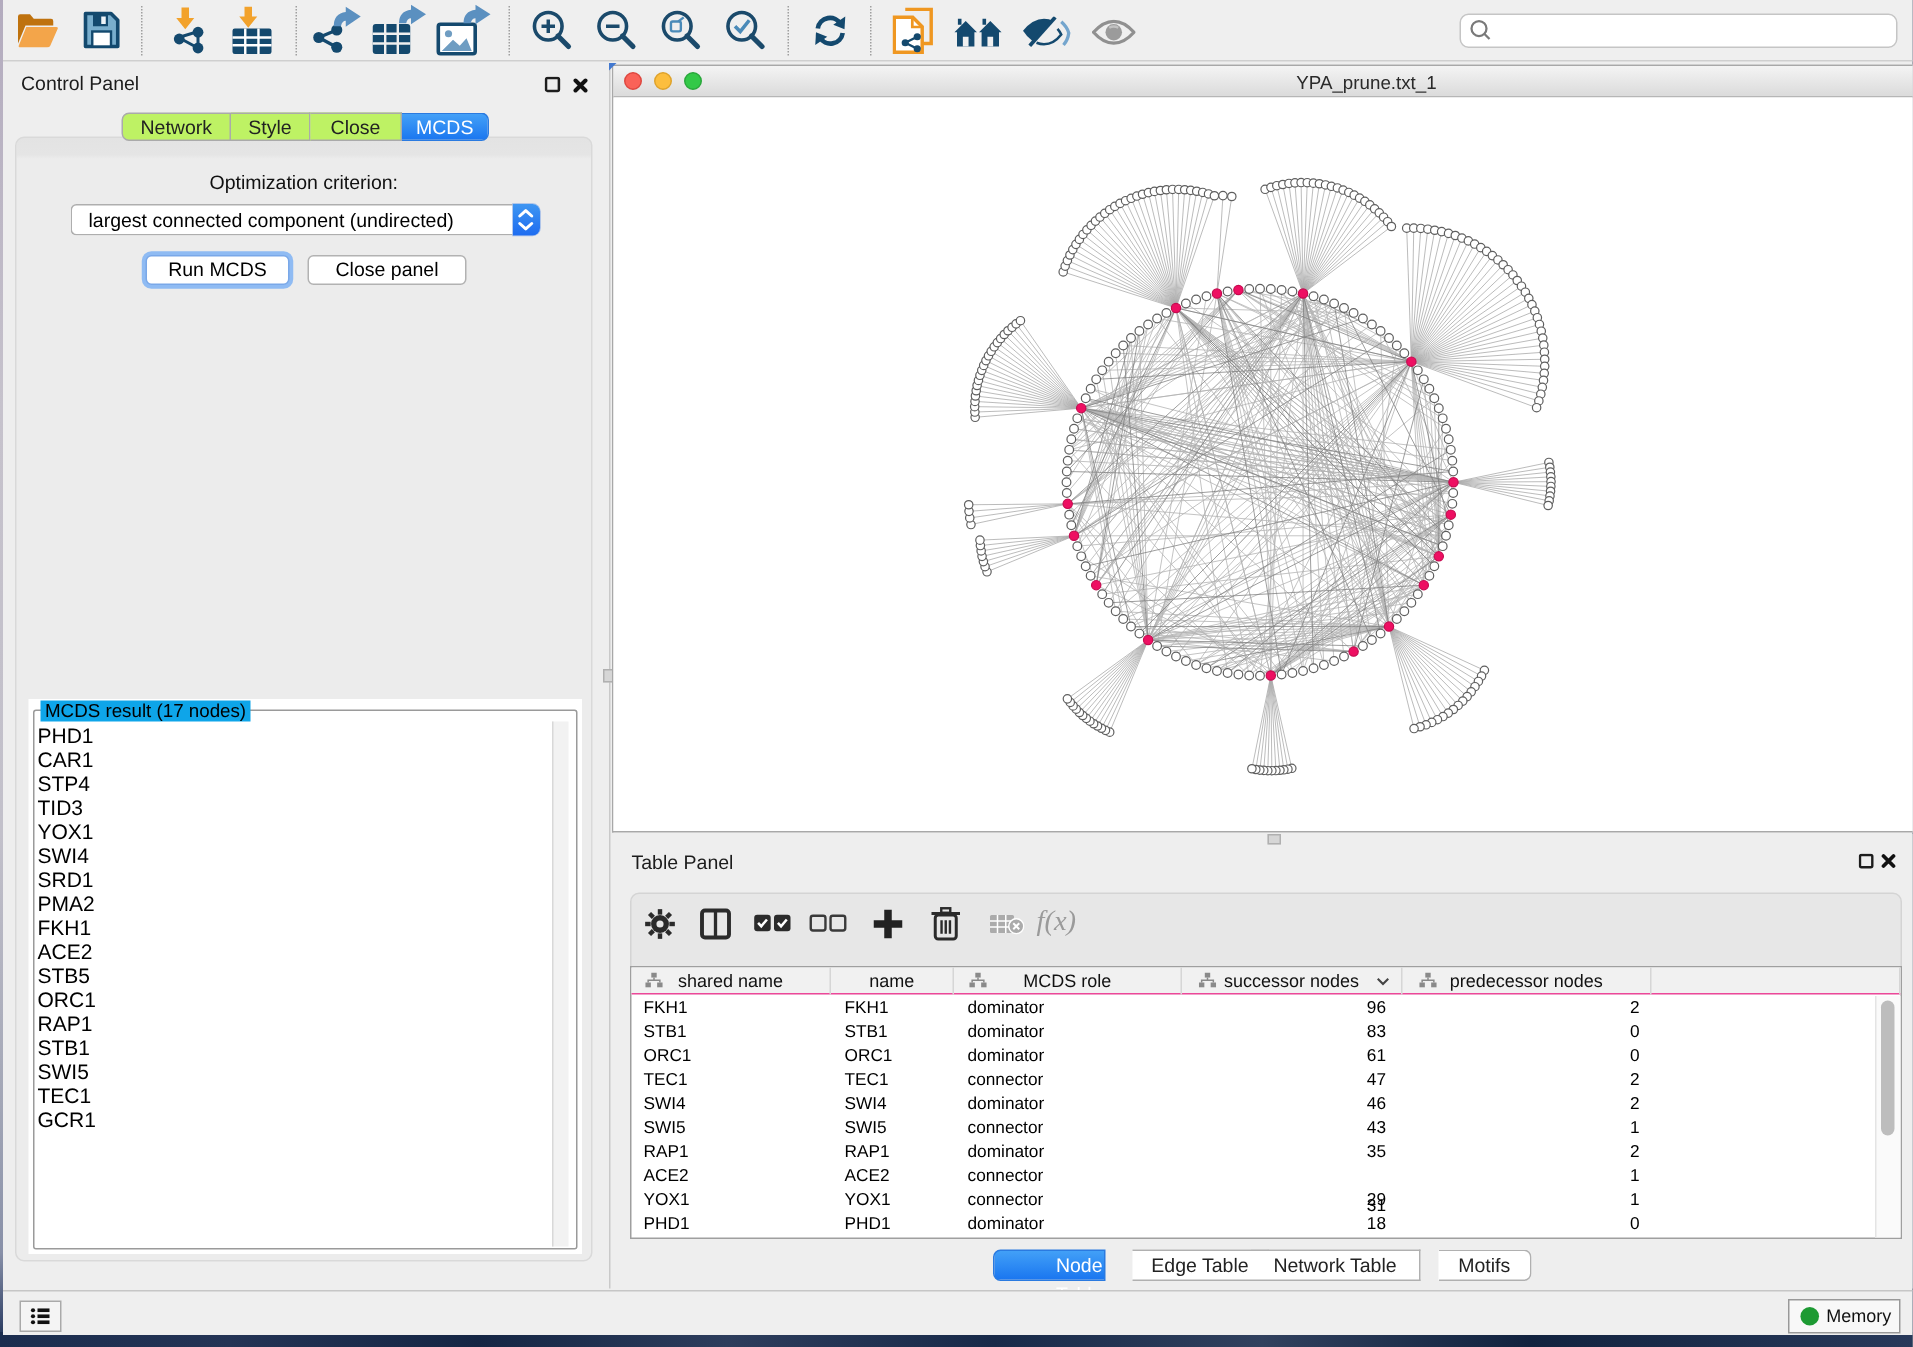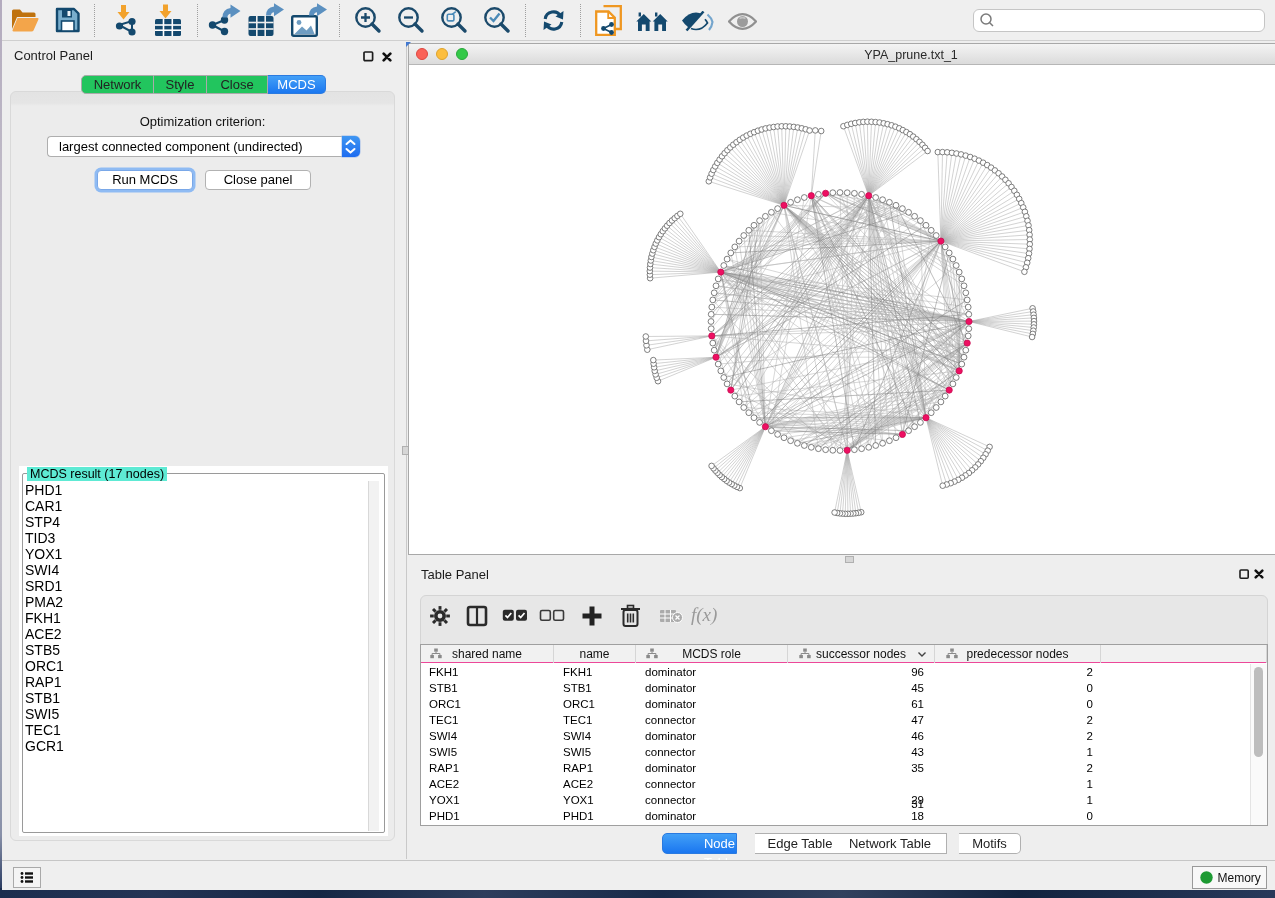--- a/index.html
+++ b/index.html
@@ -10,33 +10,33 @@
     background:linear-gradient(180deg,#b3abbe 0%, #c6c2cc 30%, #c2c0ca 62%, #a2a6b6 82%, #8890a8 93%, #3a4a6e 98%, #16294a 100%); }
   #wallbottom { left:0; top:888px; width:1275px; height:10px;
     background:linear-gradient(90deg,#1b2d4e 0%,#243455 12%,#152644 25%,#2d3d5c 38%,#182a49 52%,#31415e 66%,#12233f 80%,#28395a 100%); }
   #app { left:2px; top:0; width:1273px; height:890px; background:#eeeeee; }
   
   #toolbar { left:0; top:0; width:1273px; height:41px; background:#efefef; border-bottom:1px solid #cfcfcf; }
   .tsep { position:absolute; top:4px; height:33px; width:0; border-left:1px dotted #9f9f9f; }
   #search { position:absolute; left:971px; top:9px; width:292px; height:23px; background:#fff; border:1px solid #c5c5c5; border-radius:6px; }
   
   #cp-title { left:12px; top:48px; font-size:13px; color:#1c1c1c; }
-  .tab { position:absolute; top:0; height:19px; background:#22c55e; border:1px solid #aaaaaa; color:#222;
+  .tab { position:absolute; top:0; height:19px; background:#bef264; border:1px solid #aaaaaa; color:#222;
          font-size:13px; text-align:center; line-height:17px; }
   .tab.sel { background:linear-gradient(180deg,#43a0f7 0%,#1b77f0 100%); color:#fff; border-color:#2a7ae0; }
   #cp-panel { left:8px; top:91px; width:385px; height:750px; background:linear-gradient(180deg,#e3e3e3 0px,#e5e5e5 11px,#ececec 14px,#ececec 100%); border:1px solid #d9d9d9; border-radius:6px; }
   #opt-label { left:0; top:114px; width:401px; text-align:center; font-size:13px; color:#111; }
   #combo { left:45px; top:136px; width:296px; height:21px; background:#fff; border:1px solid #aeaeae; border-radius:4px 0 0 4px; border-right:none; font-size:13px; line-height:19px; padding-left:11px; color:#000; white-space:nowrap; }
   #combo-btn { left:340px; top:136px; width:17.5px; height:21px; border-radius:0 5px 5px 0; background:linear-gradient(180deg,#3e96f2 0%,#1e6cf0 100%); box-shadow:0 0 0 0.5px #9db9e8; }
   .btn { position:absolute; height:20px; background:#fff; border:1px solid #b2b2b2; border-radius:4px; font-size:13px; color:#000; text-align:center; line-height:18px; }
   #btn-run { left:95px; top:170px; width:96px; box-shadow:0 0 0 2.5px #8fbbf3; border-color:#7aa8e8; }
   #btn-close { left:203px; top:170px; width:106px; }
   #mcds-box { left:17px; top:466px; width:369px; height:370px; background:#fff; }
   #mcds-border { left:20px; top:473px; width:363px; height:360px; border:1px solid #9a9a9a; border-radius:2px; }
-  #mcds-legend { left:25px; top:467px; background:#5eead4; padding:0 3px; font-size:12.5px; color:#000; }
+  #mcds-legend { left:25px; top:467px; background:#0ea5e9; padding:0 3px; font-size:12.5px; color:#000; }
   #mcds-list { left:23px; top:482px; font-size:14px; line-height:16px; color:#000; }
   #mcds-scroll { left:366px; top:481px; width:11px; height:350px; background:#f2f2f2; border-left:1px solid #d8d8d8; }
   
   #vsplit { left:404px; top:42px; width:1px; height:817px; background:#c9c9c9; }
   #vsplit-handle { left:400px; top:446px; width:7px; height:9px; background:#d6d6d6; border:1px solid #b0b0b0; }
   #hsplit-handle { left:843px; top:556px; width:9px; height:7px; background:#d6d6d6; border:1px solid #b0b0b0; }
   
   #netwin { left:406px; top:43px; width:869px; height:512px; background:#fff; border:1px solid #a8a8a8; border-right:none; }
   #nettitle { left:0; top:0; width:869px; height:21px; background:linear-gradient(180deg,#f4f4f4 0%,#dcdcdc 95%); border-bottom:1px solid #b6b6b6; }
   .light { position:absolute; top:3.5px; width:12px; height:12px; border-radius:50%; }
@@ -1171,21 +1171,21 @@
       </div>
       <div id="tp-rows" class="abs" style="left:0;top:19px;width:846px;height:161px;">
         <div class="rowtxt" style="left:8px;top:0px;">FKH1</div>
 <div class="rowtxt" style="left:142px;top:0px;">FKH1</div>
 <div class="rowtxt" style="left:224px;top:0px;">dominator</div>
 <div class="rowtxt" style="left:420px;top:0px;width:83px;text-align:right;">96</div>
 <div class="rowtxt" style="left:589px;top:0px;width:83px;text-align:right;">2</div>
 <div class="rowtxt" style="left:8px;top:16px;">STB1</div>
 <div class="rowtxt" style="left:142px;top:16px;">STB1</div>
 <div class="rowtxt" style="left:224px;top:16px;">dominator</div>
-<div class="rowtxt" style="left:420px;top:16px;width:83px;text-align:right;">45</div>
+<div class="rowtxt" style="left:420px;top:16px;width:83px;text-align:right;">83</div>
 <div class="rowtxt" style="left:589px;top:16px;width:83px;text-align:right;">0</div>
 <div class="rowtxt" style="left:8px;top:32px;">ORC1</div>
 <div class="rowtxt" style="left:142px;top:32px;">ORC1</div>
 <div class="rowtxt" style="left:224px;top:32px;">dominator</div>
 <div class="rowtxt" style="left:420px;top:32px;width:83px;text-align:right;">61</div>
 <div class="rowtxt" style="left:589px;top:32px;width:83px;text-align:right;">0</div>
 <div class="rowtxt" style="left:8px;top:48px;">TEC1</div>
 <div class="rowtxt" style="left:142px;top:48px;">TEC1</div>
 <div class="rowtxt" style="left:224px;top:48px;">connector</div>
 <div class="rowtxt" style="left:420px;top:48px;width:83px;text-align:right;">47</div>

